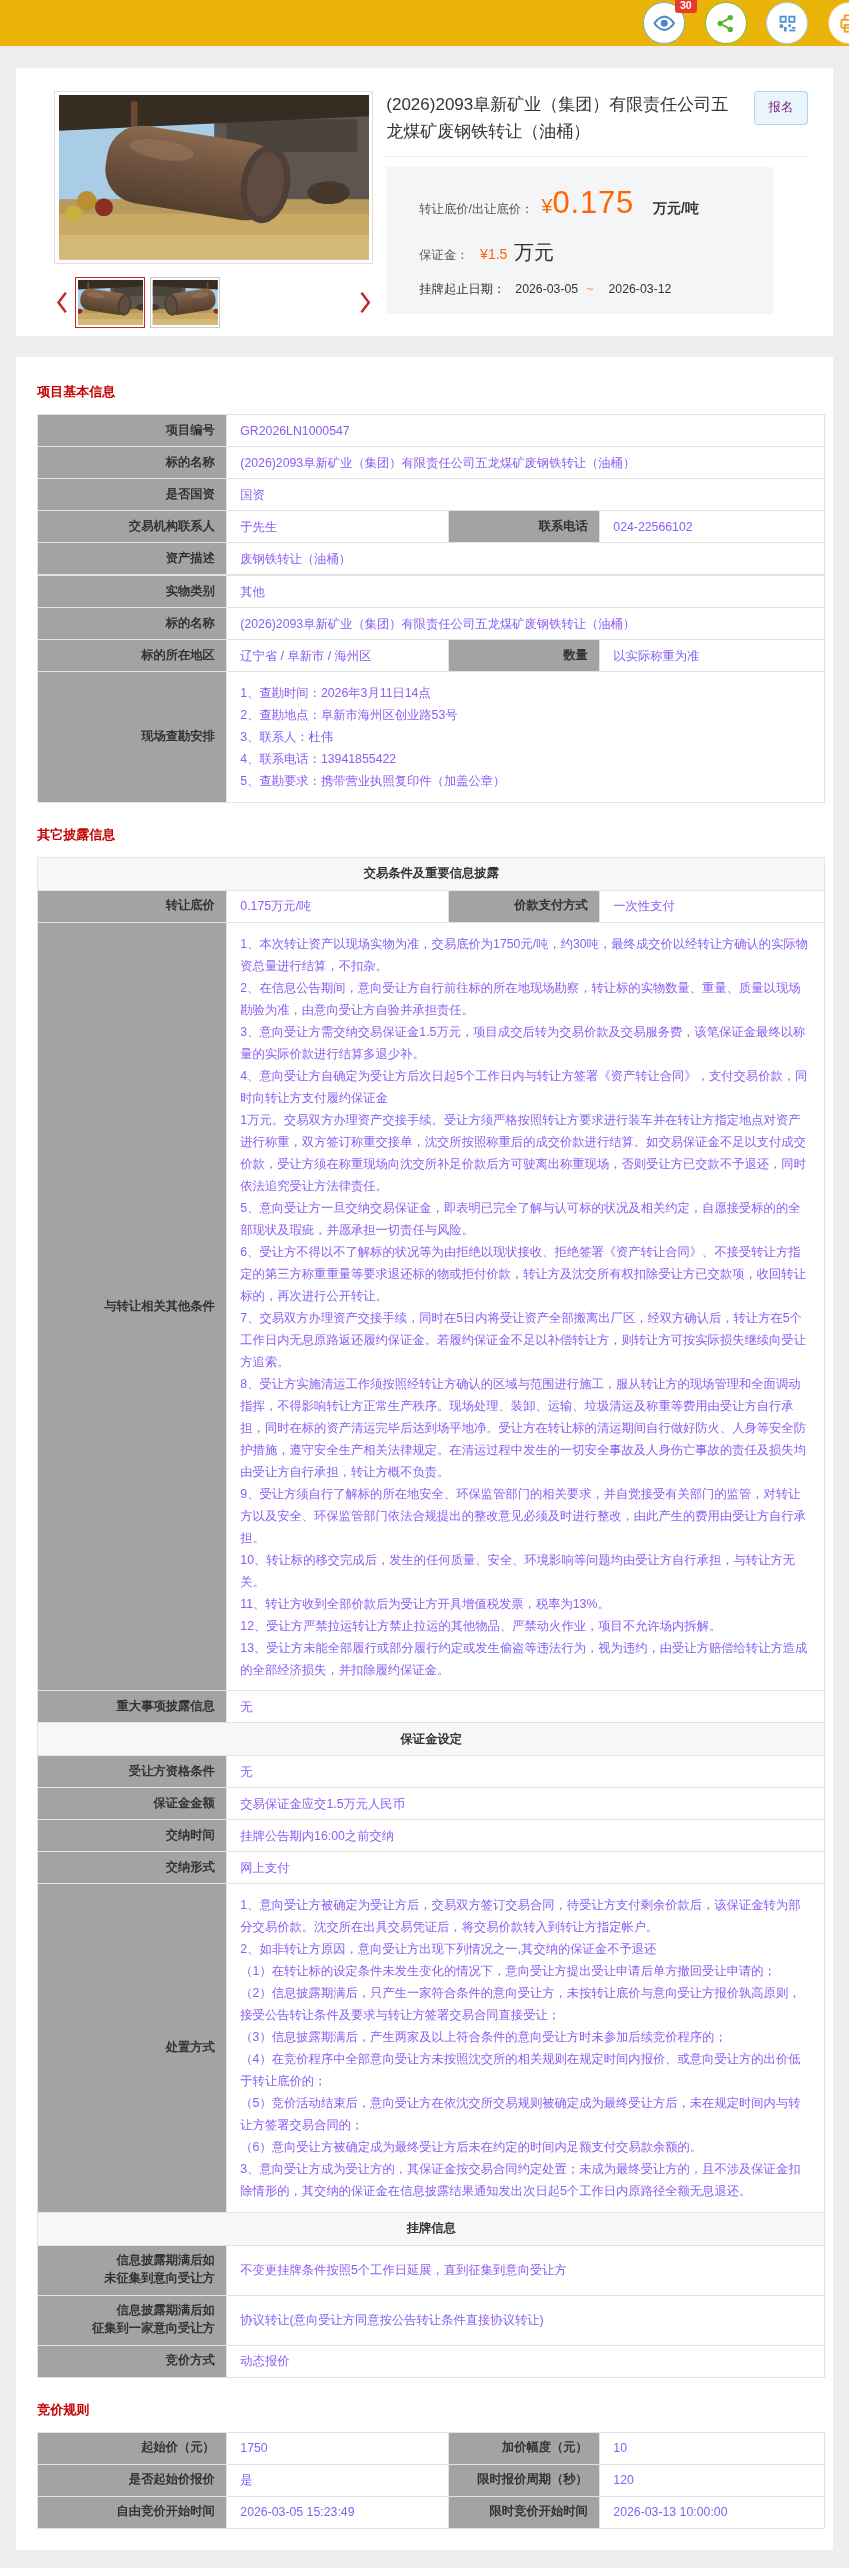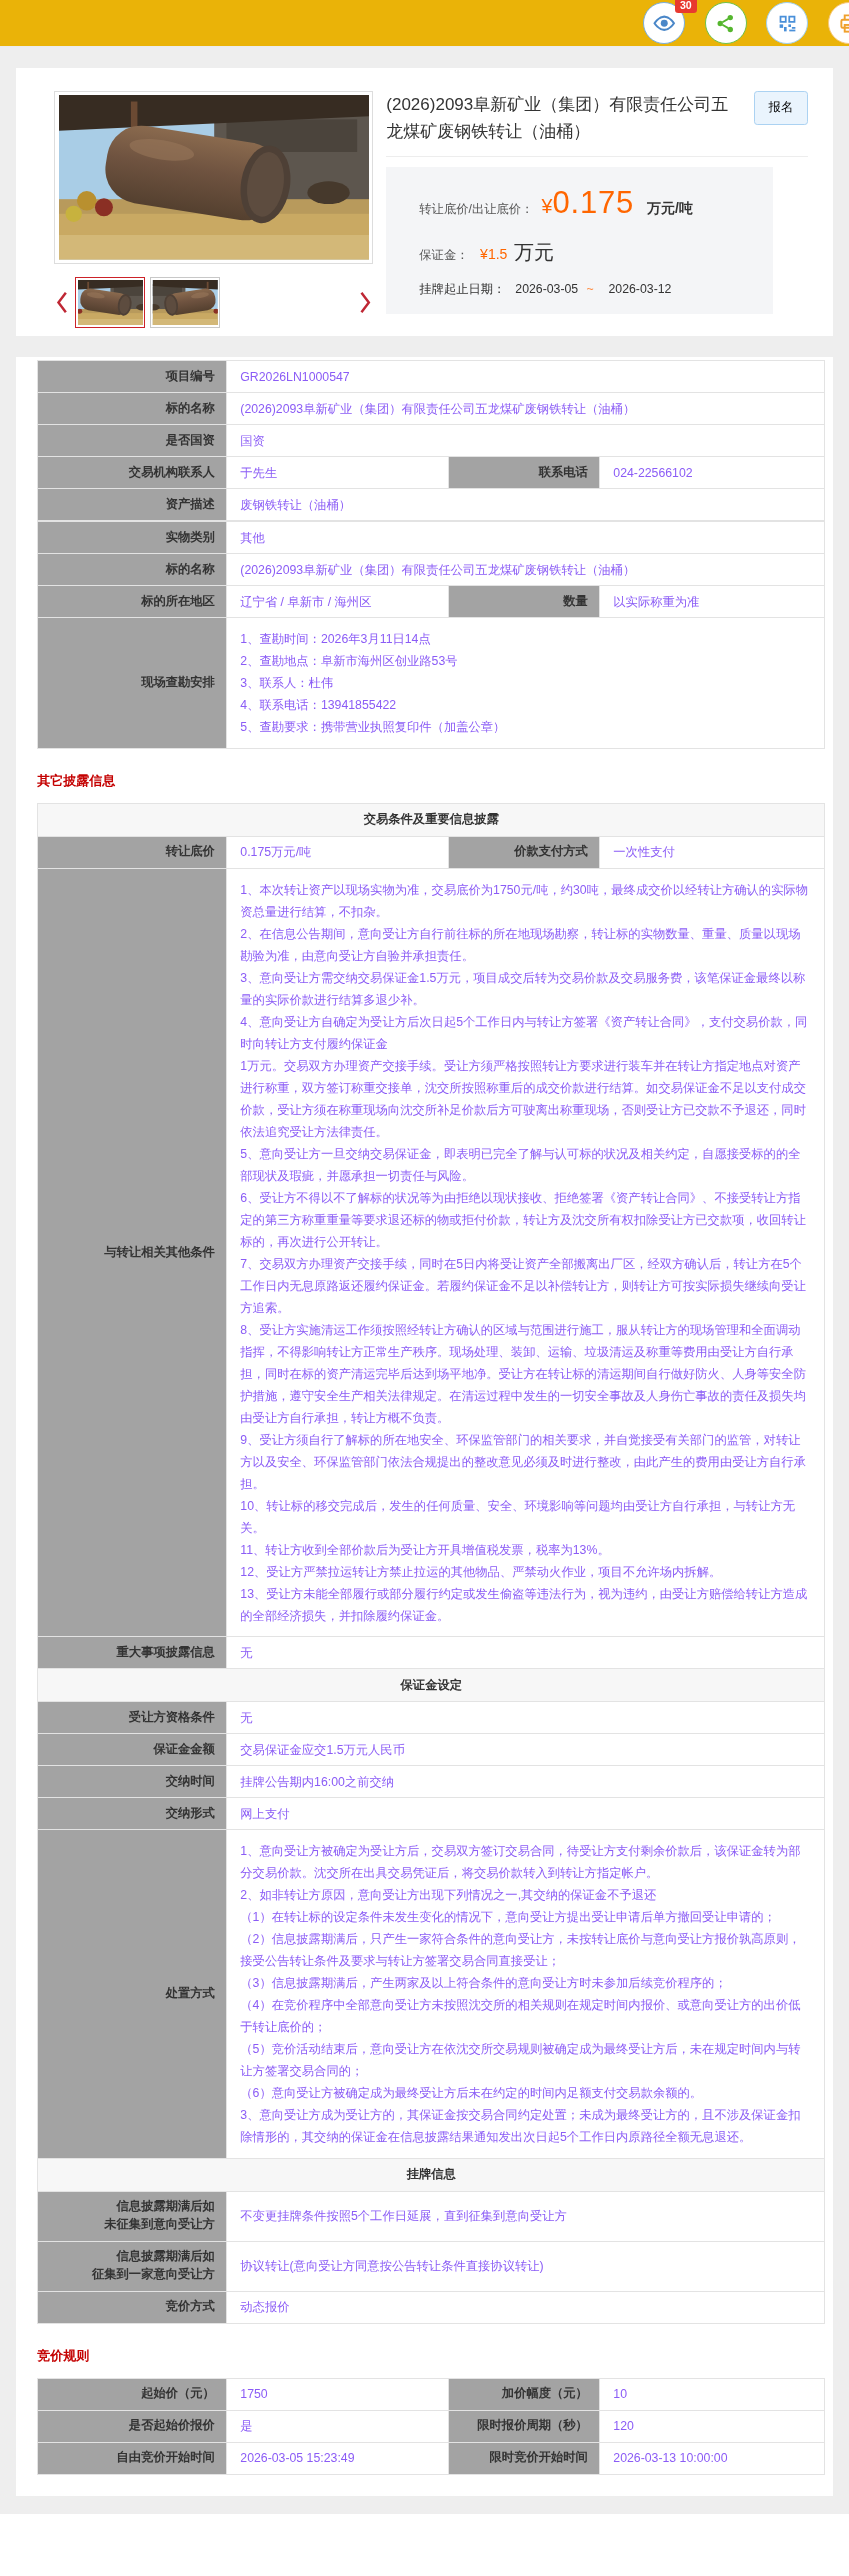--- a/index.html
+++ b/index.html
@@ -27,27 +27,27 @@
   .car-arrow { width:16.3px; height:49px; display:flex; align-items:center; justify-content:center; cursor:pointer; }
   .thumb { width:70px; height:51px; background:#fff; padding:1.6px; margin-left:4.9px; cursor:pointer; }
   .thumb svg { width:100%; height:100%; display:block; }
   .thumb.selected { border:1.6px solid #cc2229; }
   .thumb.normal { border:0.8px solid #c8c8c8; }
   .car-spacer { flex:1; }
 
   .info-col { flex:1; padding-left:13px; }
   .title-row { display:flex; align-items:flex-start; border-bottom:0.8px solid #ededed; padding-bottom:11.4px; }
   .page-title { font-size:17px; font-weight:normal; color:#333; line-height:27px; flex:1; padding-right:11.4px; }
-  .apply-btn { flex:0 0 auto; background:#eaf4fd; border:0.8px solid #abd2f2; color:#000000; font-size:12.3px; padding:7.4px 14px; border-radius:3.3px; cursor:pointer; font-family:Liberation Serif, serif; }
+  .apply-btn { flex:0 0 auto; background:#eaf4fd; border:0.8px solid #abd2f2; color:#701a75; font-size:12.3px; padding:7.4px 14px; border-radius:3.3px; cursor:pointer; font-family:Liberation Serif, serif; }
   .price-box { background:#f4f5f7; width:387px; margin-top:9.8px; padding:18px 0 16.3px 33px; }
   .price-line { display:flex; align-items:baseline; }
   .pl-label { font-size:12.3px; color:#555; }
   .pl-symbol { color:#ff6600; font-size:19.6px; margin-left:8.2px; }
   .pl-big { color:#ff6600; font-size:31px; letter-spacing:0.8px; }
-  .pl-unit { color:#333; font-size:14px; font-weight:bold; margin-left:13px; }
+  .pl-unit { color:#333; font-size:14px; font-weight:bold; margin-left:19px; }
   .dep-line { margin-top:18px; font-size:12.3px; color:#555; }
   .dep-val { color:#ff6600; font-size:14px; margin:0 3.3px 0 8.2px; }
   .dep-unit { color:#333; font-size:20px; }
   .date-line { margin-top:14.7px; font-size:12.3px; color:#333; }
   .date-val { color:#333; margin-left:6.5px; }
   .date-sep { color:#ff8c42; margin:0 4.9px; }
 
   
   .content-card { background:#fff; margin:0 16.3px; padding:3.3px 21px 21px 21px; }
   .sec-hd { color:#c40000; font-size:13px; font-weight:bold; margin:23px 0 13px; }
@@ -188,20 +188,21 @@
           <span class="date-val">2026-03-05</span>
           <span class="date-sep">~</span>
           <span class="date-val">2026-03-12</span>
         </div>
       </div>
     </div>
   </div>
 
   <div class="content-card">
 
+    <div class="sec-hd">项目基本信息</div>
     <table class="tbl">
       <colgroup>
           <col style="width:189px">
           <col style="width:222px">
           <col style="width:151px">
           <col>
         </colgroup>
       <tbody>
           <tr>
             <td class="lbl">项目编号</td>

